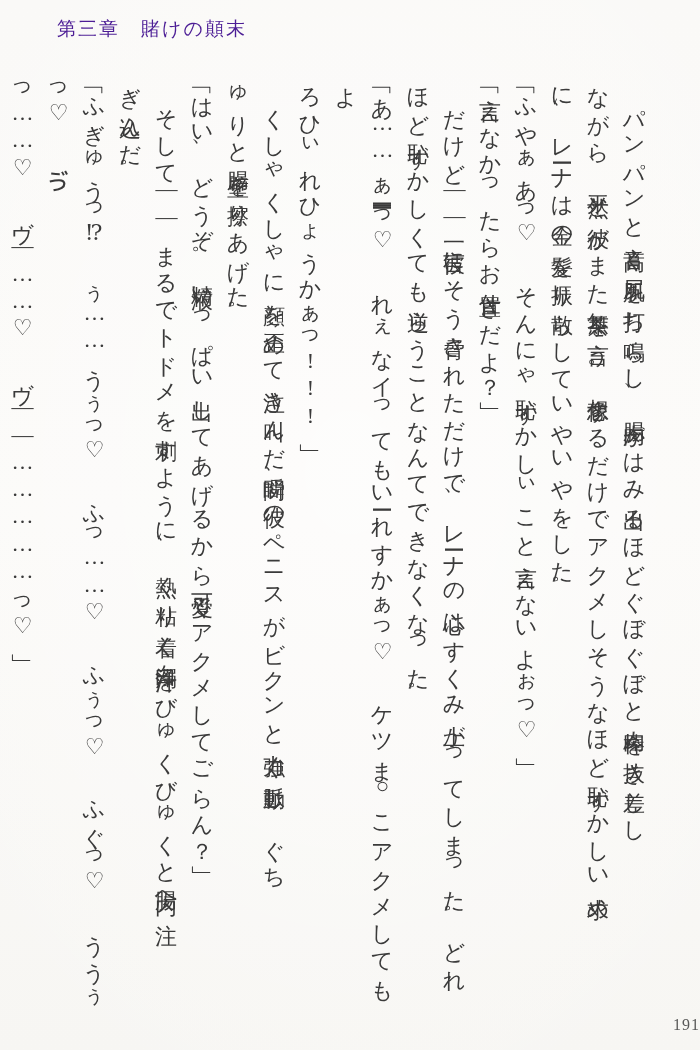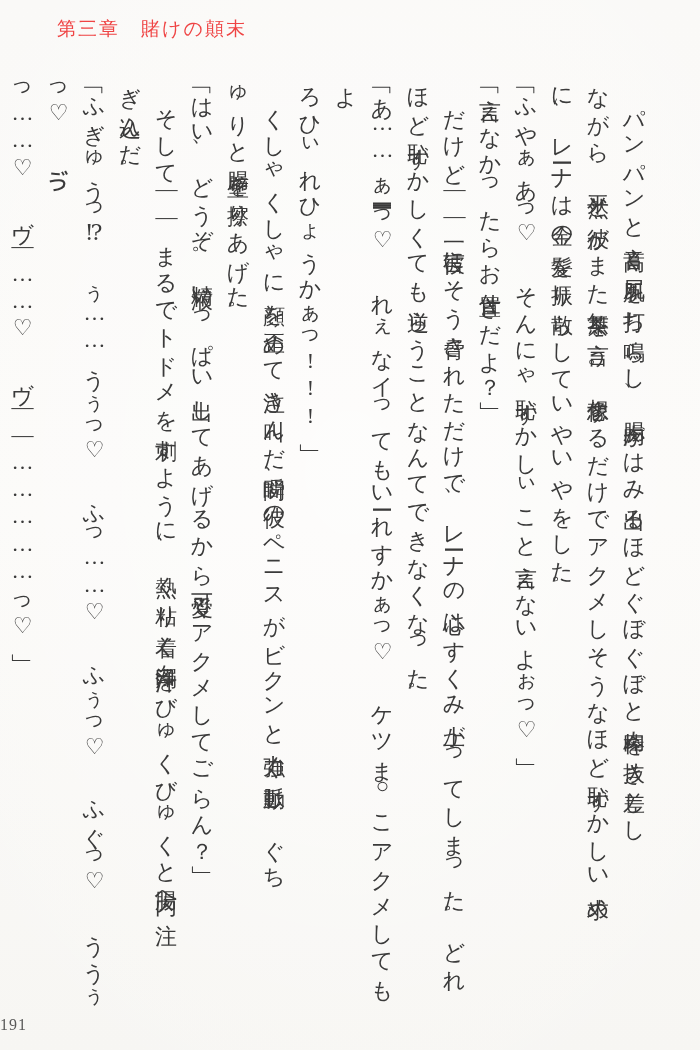--- a/index.html
+++ b/index.html
@@ -21,21 +21,21 @@
     background:
       radial-gradient(ellipse 120% 110% at 50% 45%, rgba(255,255,255,0.55) 0%, rgba(0,0,0,0.0) 60%),
       linear-gradient(180deg, #faf9f7 0%, #fbfaf8 50%, #f7f6f3 100%);
   }
   .chapter-header {
     position: absolute;
     top: 16px;
     left: 57px;
     font-size: 19px;
     letter-spacing: 2px;
-    color: #ef4444;
+    color: #4c1d95;
     white-space: nowrap;
   }
   .text-block {
     position: absolute;
     top: 72px;
     right: 48px;
     height: 934px;
     writing-mode: vertical-rl;
     text-orientation: upright;
     color: #3a3a3a;
@@ -52,21 +52,21 @@
     text-indent: 1em;         
   }
   .text-block p.dialogue {
     text-indent: 0.35em;      
   }
   .page-number {
     position: absolute;
     bottom: 16px;
     left: 0;
     width: 100%;
-    text-align: left;
+    text-align: right;
     font-size: 16px;
     letter-spacing: 1px;
     color: #595959;
   }
 </style>
 </head>
 <body>
 
 <div class="page-surface"></div>
 

